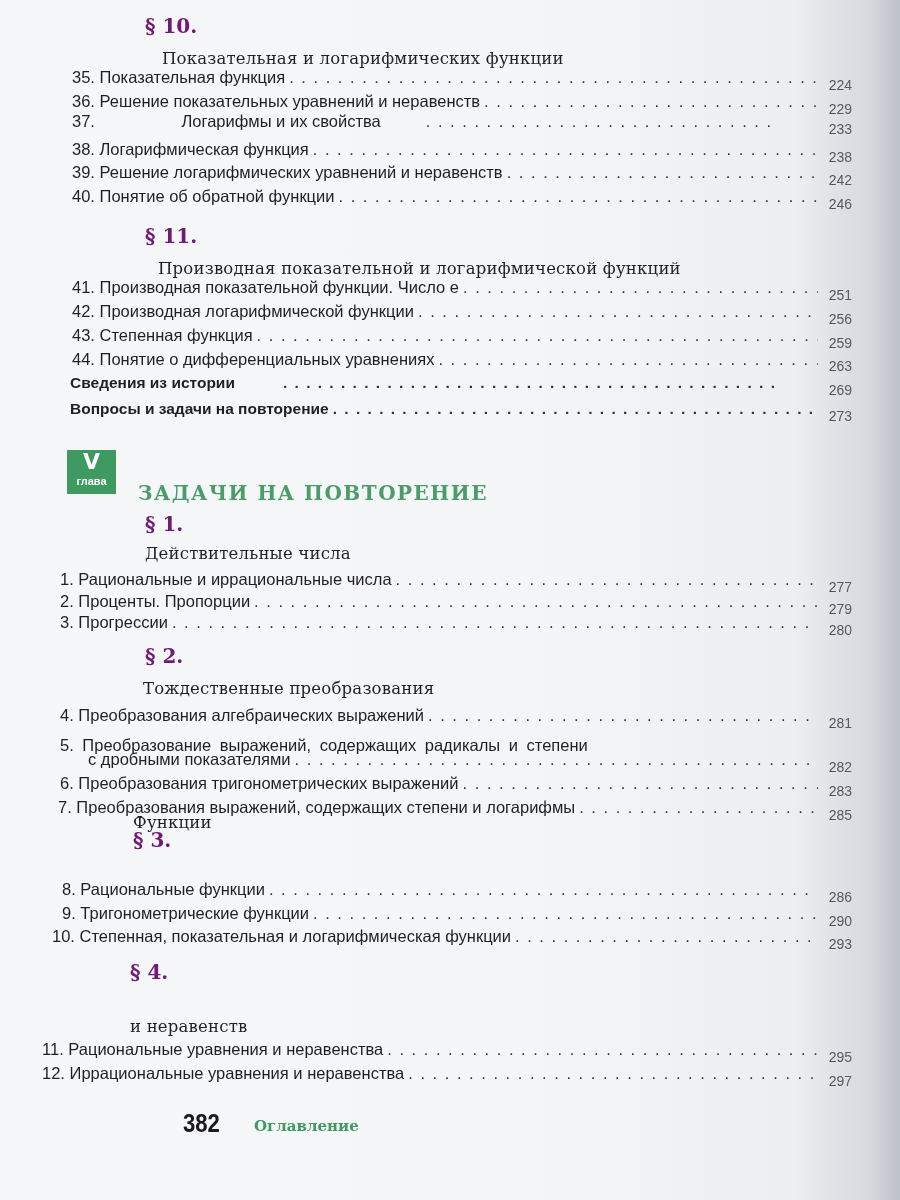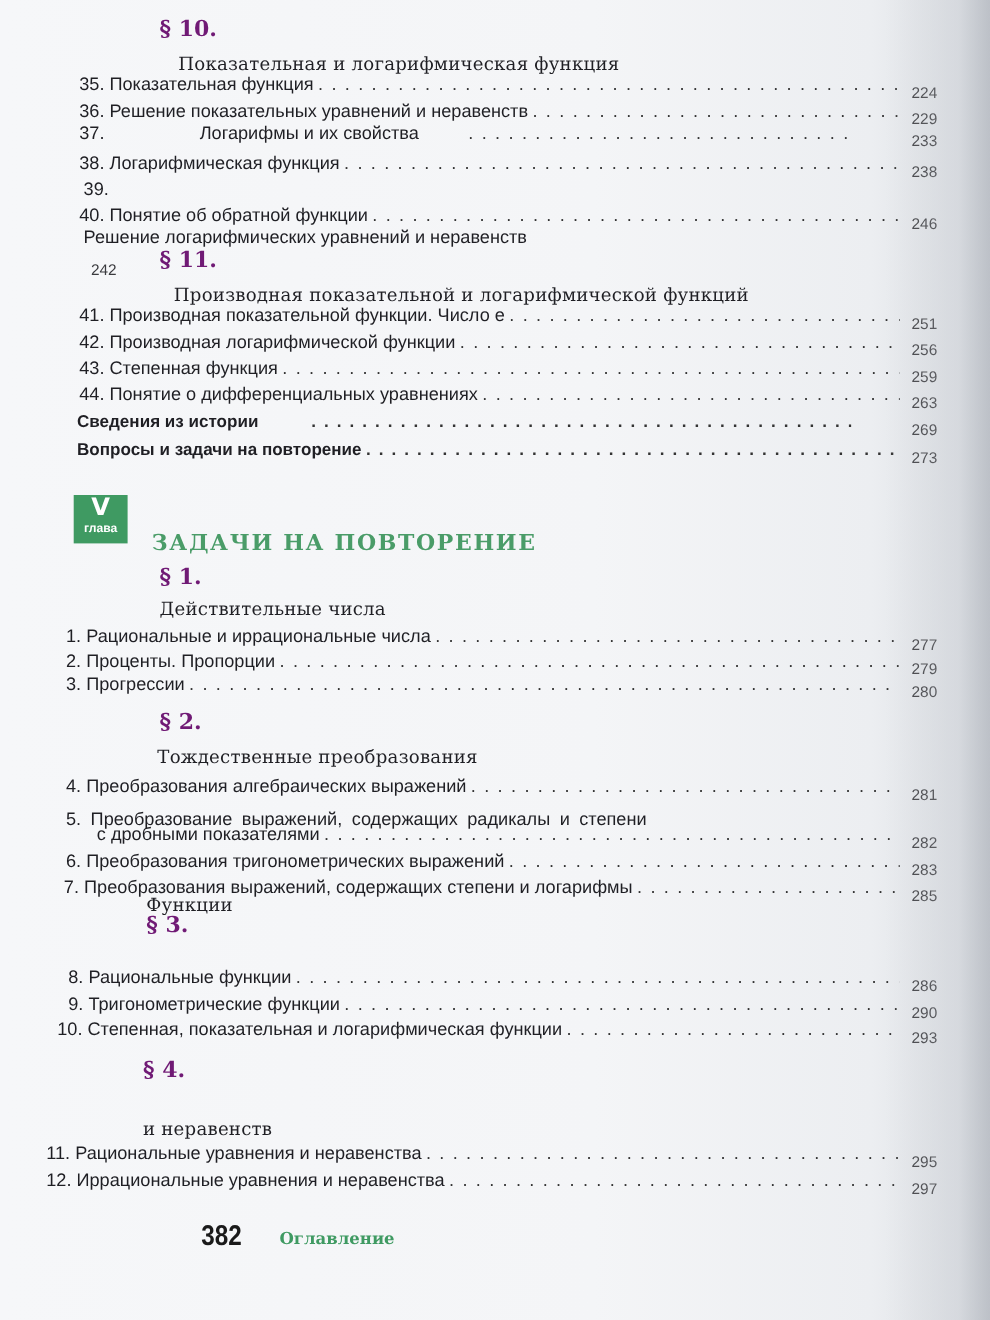--- a/index.html
+++ b/index.html
@@ -66,21 +66,21 @@
     position: absolute; left: 254px; top: 1117px;
     font-family: "DejaVu Serif", serif; font-size: 15px; color: #3f9a62; font-weight: bold;
   }
 </style>
 </head>
 <body>
 
 <div class="page">
 
   <div class="abs para-num" style="left:145px; top:14px;">§ 10.</div>
-  <div class="abs para-title" style="left:162px; top:48px;">Показательная и логарифмическая функция</div>
+  <div class="abs para-title" style="left:162px; top:48px;">Показательная и логарифмических функции</div>
 
   <div class="entry" style="left:72px; top:66px; width:780px;">
     <span class="num">35.</span>&nbsp;
     <span class="txt">Показательная функция</span>
     <span class="dots"></span>
     <span class="pg">224</span>
   </div>
   <div class="entry" style="left:72px; top:90px; width:780px;">
     <span class="num">36.</span>&nbsp;
     <span class="txt">Решение показательных уравнений и неравенств</span>
@@ -92,21 +92,21 @@
     <span class="txt">Логарифмы и их свойства</span>
     <span class="dots"></span>
     <span class="pg">233</span>
   </div>
   <div class="entry" style="left:72px; top:138px; width:780px;">
     <span class="num">38.</span>&nbsp;
     <span class="txt">Логарифмическая функция</span>
     <span class="dots"></span>
     <span class="pg">238</span>
   </div>
-  <div class="entry" style="left:72px; top:161px; width:780px;flex-direction:column;">
+  <div class="entry" style="left:72px; top:161px; width:780px;">
     <span class="num">39.</span>&nbsp;
     <span class="txt">Решение логарифмических уравнений и неравенств</span>
     <span class="dots"></span>
     <span class="pg">242</span>
   </div>
   <div class="entry" style="left:72px; top:185px; width:780px;">
     <span class="num">40.</span>&nbsp;
     <span class="txt">Понятие об обратной функции</span>
     <span class="dots"></span>
     <span class="pg">246</span>

